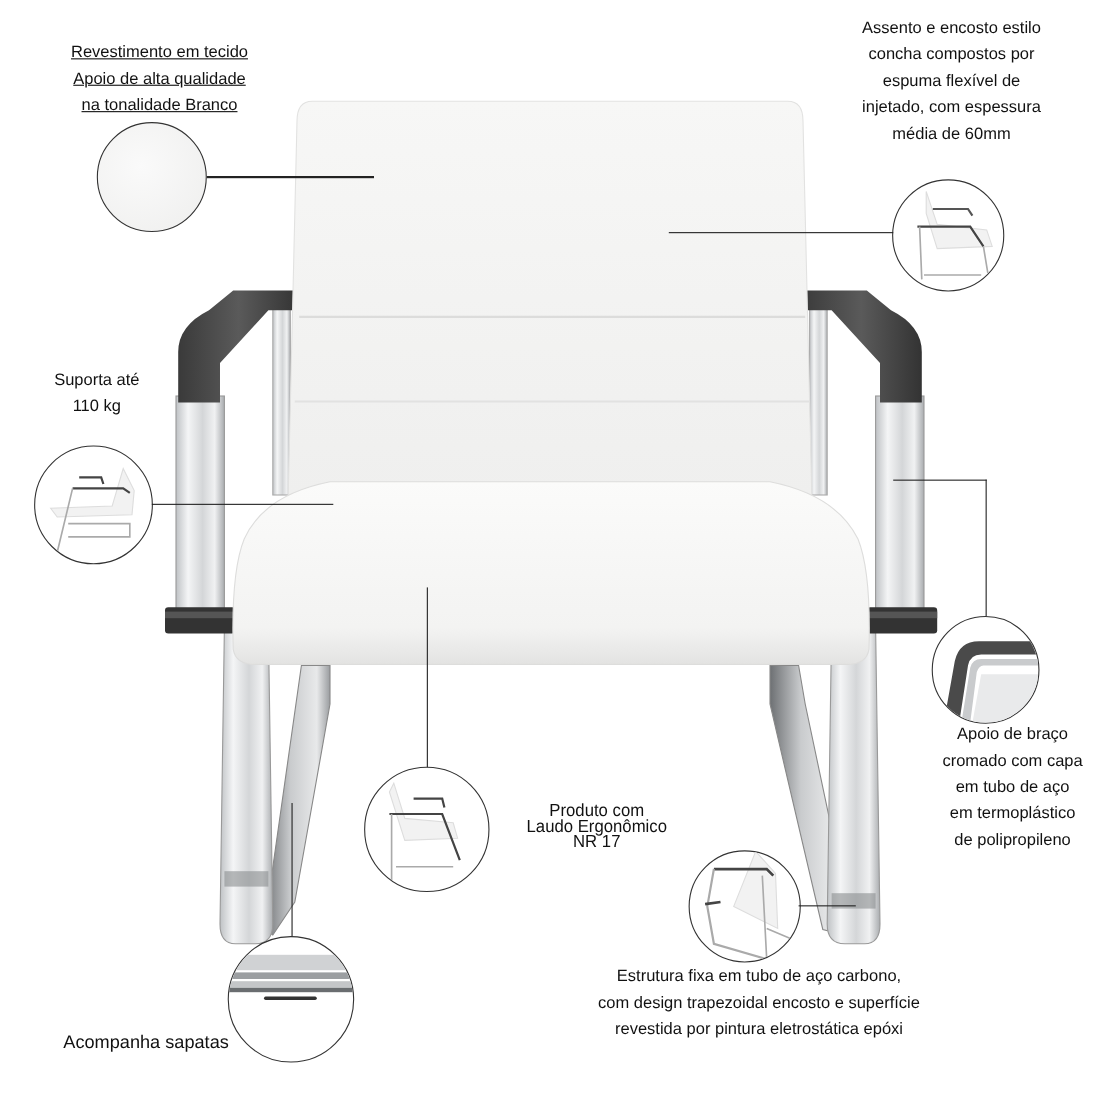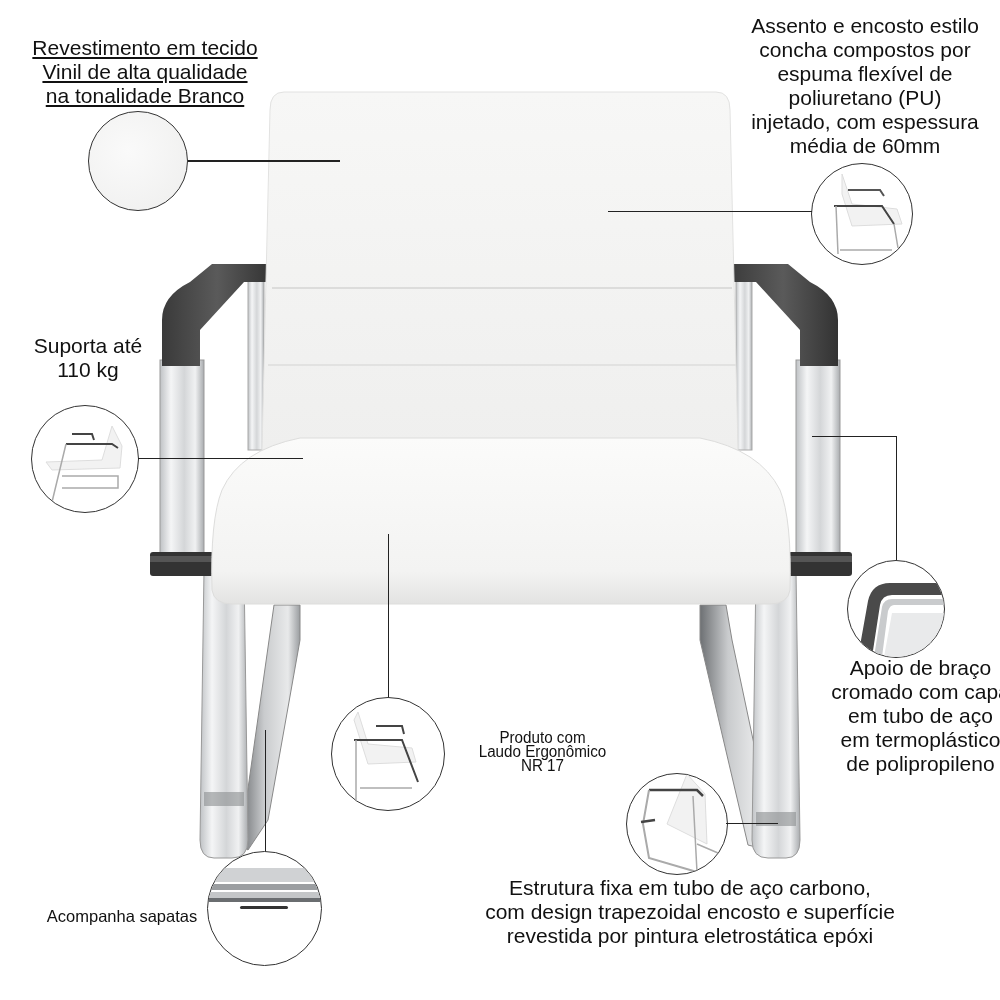--- a/index.html
+++ b/index.html
@@ -1,18 +1,18 @@
 <!DOCTYPE html>
 <html><head>
 <meta charset="utf-8">
 <style>
   html,body{margin:0;padding:0;background:#ffffff;}
   body{width:1000px;height:1000px;position:relative;overflow:hidden;font-family:"Liberation Sans",sans-serif;color:#111;}
   .abs{position:absolute;}
-  .label{position:absolute;text-align:center;font-size:21px;line-height:24px;color:#111;white-space:nowrap;}
+  .label{position:absolute;text-align:center;font-size:15px;line-height:24px;color:#111;white-space:nowrap;}
   .label.small{font-size:16px;line-height:14px;font-family:"Liberation Sans",sans-serif;transform:scaleX(0.95);}
   .circle{position:absolute;border:1px solid #333;border-radius:50%;background:#fff;overflow:hidden;}
   .line{position:absolute;background:#222;}
   svg{display:block;}
 </style>
 </head>
 <body>
 
 <div class="abs" style="left:0;top:0;width:1000px;height:1000px;">
   <svg width="1000" height="1000" viewBox="0 0 1000 1000">
@@ -75,31 +75,30 @@
     <path d="M284,92 L716,92 Q730,92 730,110 L738,450 L262,450 L270,110 Q270,92 284,92 Z" fill="url(#backGrad)" stroke="#e2e2e1" stroke-width="1"></path>
     <line x1="272" y1="288" x2="732" y2="288" stroke="#dcdcdb" stroke-width="2"></line>
     <line x1="268" y1="365" x2="736" y2="365" stroke="#e2e2e1" stroke-width="2"></line>
 
     <path d="M300,438 L700,438 Q760,450 780,490 Q792,520 790,590 Q788,604 770,604 L232,604 Q214,604 212,590 Q210,520 222,490 Q240,450 300,438 Z" fill="url(#seatGrad)" stroke="#dddddc" stroke-width="1"></path>
   </svg>
 </div>
 
 <div class="label" style="left:20px;top:36px;width:250px;text-decoration:underline;">
   <div>Revestimento em tecido</div>
-  <div>Vinil de alta qualidade</div>
+  <div>Apoio de alta qualidade</div>
   <div>na tonalidade Branco</div>
 </div>
 <div class="circle" style="left:88px;top:111px;width:98px;height:98px;background:radial-gradient(circle at 40% 40%,#fafafa,#eeeeed);"></div>
 <div class="line" style="left:188px;top:160px;width:152px;height:2px;"></div>
 
 <div class="label" style="left:730px;top:14px;width:270px;">
   <div>Assento e encosto estilo</div>
   <div>concha compostos por</div>
   <div>espuma flexível de</div>
-  <div>poliuretano (PU)</div>
   <div>injetado, com espessura</div>
   <div>média de 60mm</div>
 </div>
 <div class="circle" style="left:811px;top:163px;width:100px;height:100px;">
   <svg width="100" height="100">
     <path d="M30,10 L40,40 L85,45 L90,60 L40,62 L30,30 Z" fill="#f2f2f2" stroke="#ddd"></path>
     <path d="M22,42 L70,42 L82,60" fill="none" stroke="#444" stroke-width="2"></path>
     <path d="M36,26 L68,26 L72,32" fill="none" stroke="#555" stroke-width="2"></path>
     <path d="M24,42 L26,90 M28,86 L80,86 M82,60 L86,84" fill="none" stroke="#aaa" stroke-width="1.5"></path>
   </svg>
@@ -155,21 +154,21 @@
 <div class="line" style="left:265px;top:730px;width:1px;height:122px;"></div>
 <div class="circle" style="left:207px;top:851px;width:113px;height:113px;">
   <svg width="113" height="113">
     <rect x="0" y="16" width="113" height="14" fill="#d0d2d4"></rect>
     <rect x="0" y="32" width="113" height="6" fill="#9b9ea1"></rect>
     <rect x="0" y="40" width="113" height="6" fill="#c4c6c8"></rect>
     <rect x="0" y="46" width="113" height="4" fill="#6a6d70"></rect>
     <rect x="32" y="54" width="48" height="3" rx="1.5" fill="#333"></rect>
   </svg>
 </div>
-<div class="label" style="left:36px;top:904px;width:172px;text-align:center;font-size:16.5px;">
+<div class="label" style="left:36px;top:936px;width:172px;text-align:right;font-size:16.5px;">
   <div>Acompanha sapatas</div>
 </div>
 
 <div class="circle" style="left:626px;top:773px;width:100px;height:100px;">
   <svg width="100" height="100">
     <path d="M60,0 L78,20 L80,70 L40,50 Z" fill="#f2f2f2" stroke="#ddd"></path>
     <path d="M22,16 L70,16 L76,22" fill="none" stroke="#444" stroke-width="2.5"></path>
     <path d="M22,16 L16,50 L22,84 L70,98" fill="none" stroke="#aaa" stroke-width="2"></path>
     <path d="M14,48 L28,46" stroke="#444" stroke-width="2.5"></path>
     <path d="M66,22 L70,98 M70,70 L98,82" fill="none" stroke="#aaa" stroke-width="1.5"></path>

